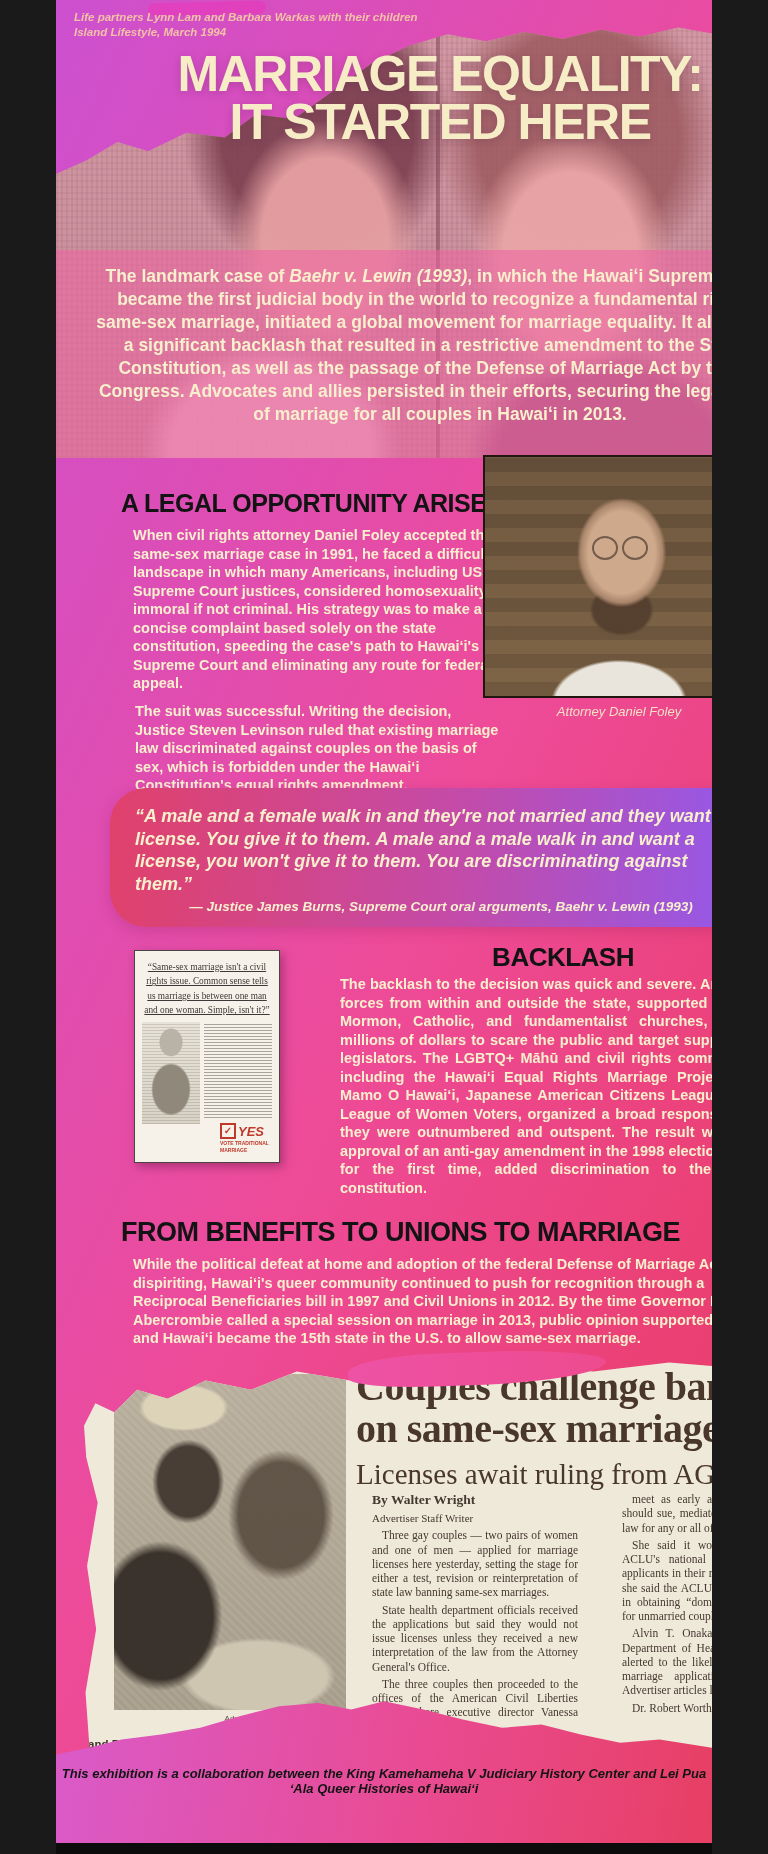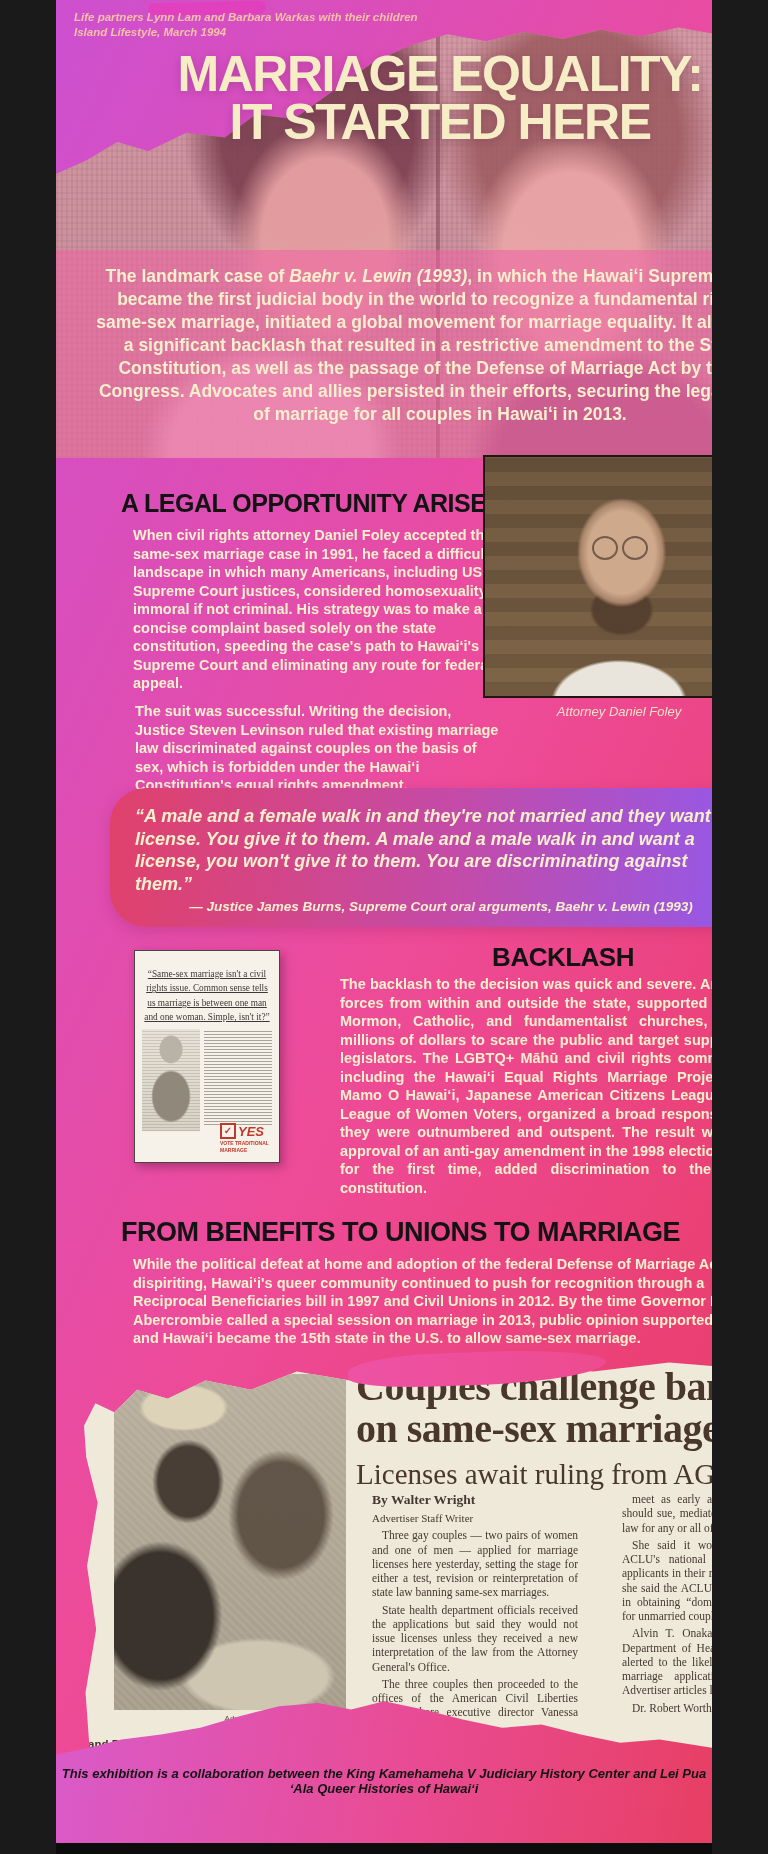--- a/index.html
+++ b/index.html
@@ -52,21 +52,21 @@
   .foley::before,.foley::after{content:"";position:absolute;top:33%;width:22px;height:20px;border:2px solid rgba(40,30,25,.55);border-radius:50%;}
   .foley::before{left:calc(50% - 27px);}
   .foley::after{left:calc(50% + 3px);}
   .foley-caption{position:absolute;left:427px;top:704px;width:272px;text-align:center;font-style:italic;font-weight:400;color:#f1e0c4;font-size:13px;}
   
   .quote{position:absolute;left:54px;top:788px;width:662px;box-sizing:border-box;border-radius:36px;padding:17px 25px 13px;
     background:linear-gradient(93deg,#e0416b 0%,#c44ba8 52%,#8e5af0 100%);box-shadow:0 4px 14px rgba(120,20,80,.2);}
   .quote-text{color:#f8efcd;font-style:italic;font-weight:800;font-size:18px;line-height:1.26;margin:0;}
   .quote-attr{color:#f8efcd;font-style:italic;font-weight:700;font-size:13.5px;text-align:center;margin:3px 0 0;}
   
-  .flyer{position:absolute;left:78px;top:950px;width:146px;height:213px;background:#f6f2e9;border:1px solid #4a463f;box-shadow:3px 4px 9px rgba(60,10,40,.35);box-sizing:border-box;padding:16px 7px 6px;}
+  .flyer{position:absolute;left:78px;top:950px;width:146px;height:213px;background:#f6f2e9;border:1px solid #4a463f;box-shadow:3px 4px 9px rgba(60,10,40,.35);box-sizing:border-box;padding:9px 7px 6px;}
   .flyer-headline{font-family:"Liberation Serif",serif;font-size:9.3px;line-height:1.55;color:#3c3a36;text-align:center;text-decoration:underline;margin:0;}
   .flyer-body{display:flex;margin-top:4px;}
   .flyer-photo{width:58px;height:102px;flex:none;
     background:
       radial-gradient(20px 24px at 50% 20%,#b9b2a6 0 55%,rgba(185,178,166,0) 60%),
       radial-gradient(30px 40px at 50% 66%,#8f887b 0 60%,rgba(143,136,123,0) 66%),
       repeating-linear-gradient(0deg,rgba(0,0,0,.12) 0 1px,transparent 1px 3px),
       linear-gradient(#e8e3d8,#d9d3c6);}
   .flyer-lines{flex:1;height:96px;margin:2px 0 0 4px;background:repeating-linear-gradient(180deg,rgba(90,85,78,.5) 0 1px,transparent 1px 3px);}
   .flyer-vote{position:absolute;right:7px;bottom:9px;width:52px;}

